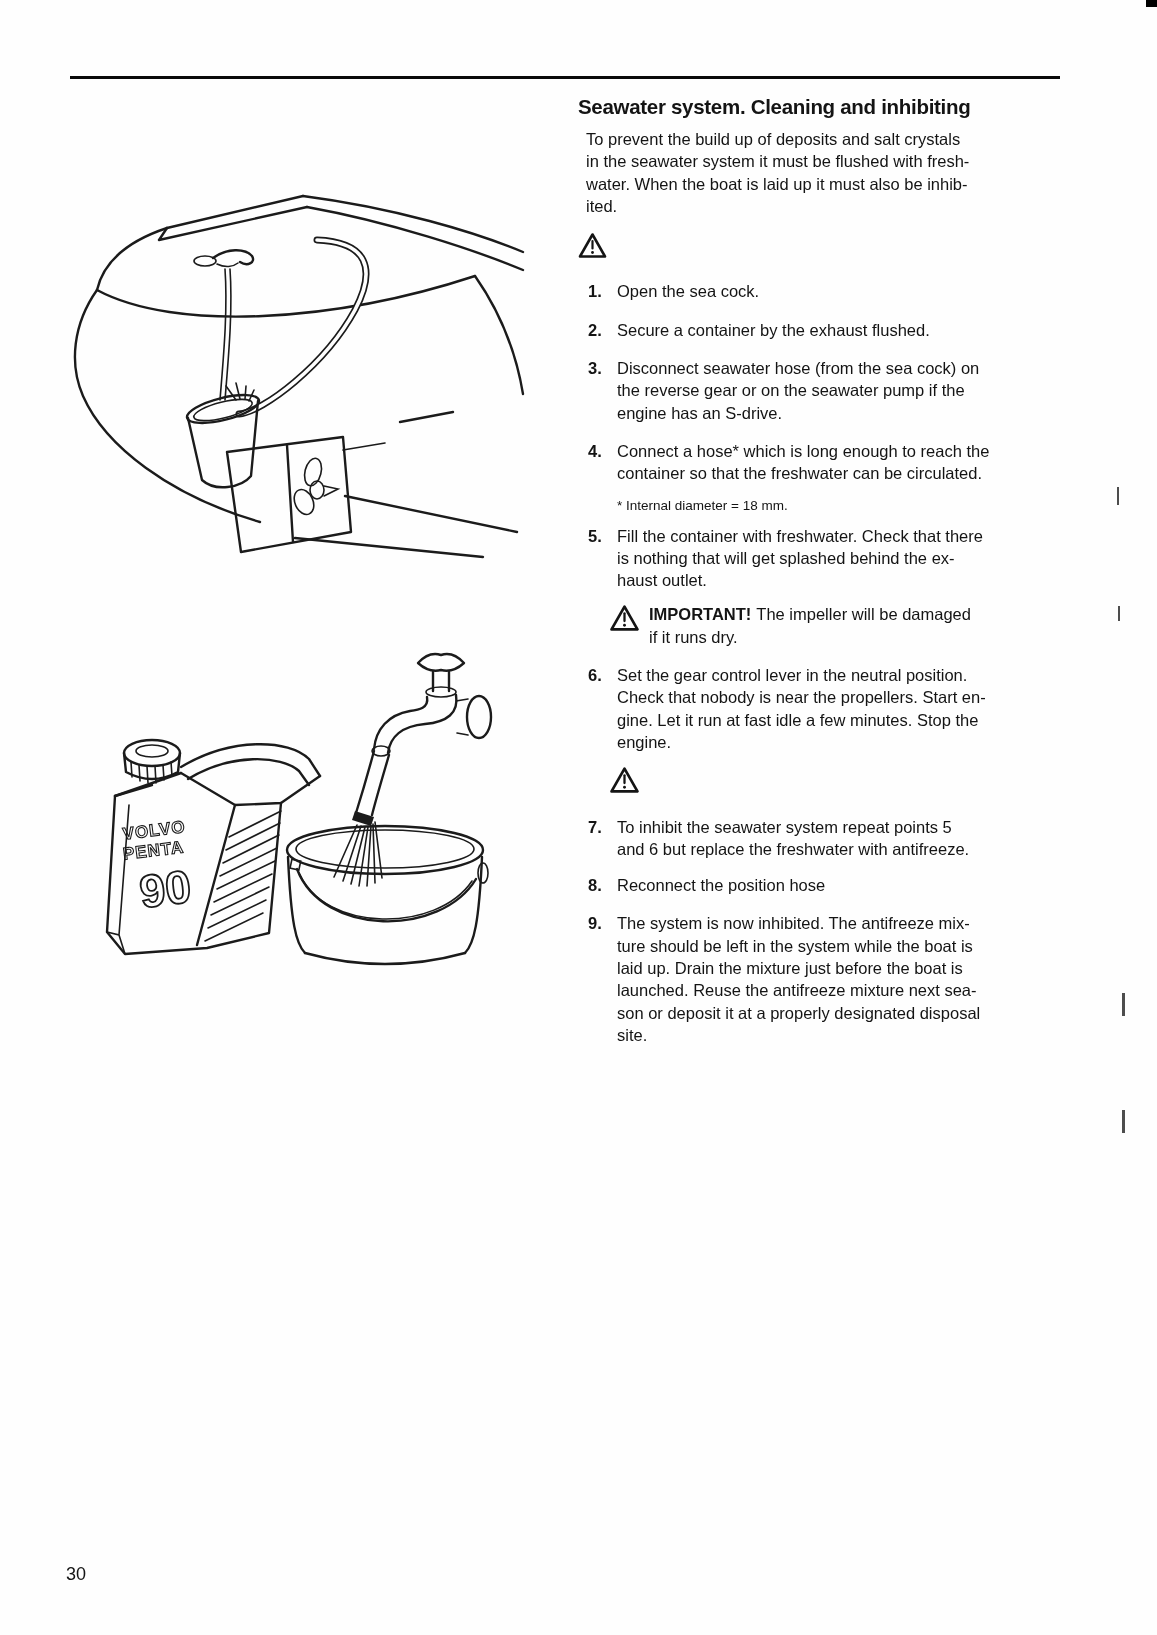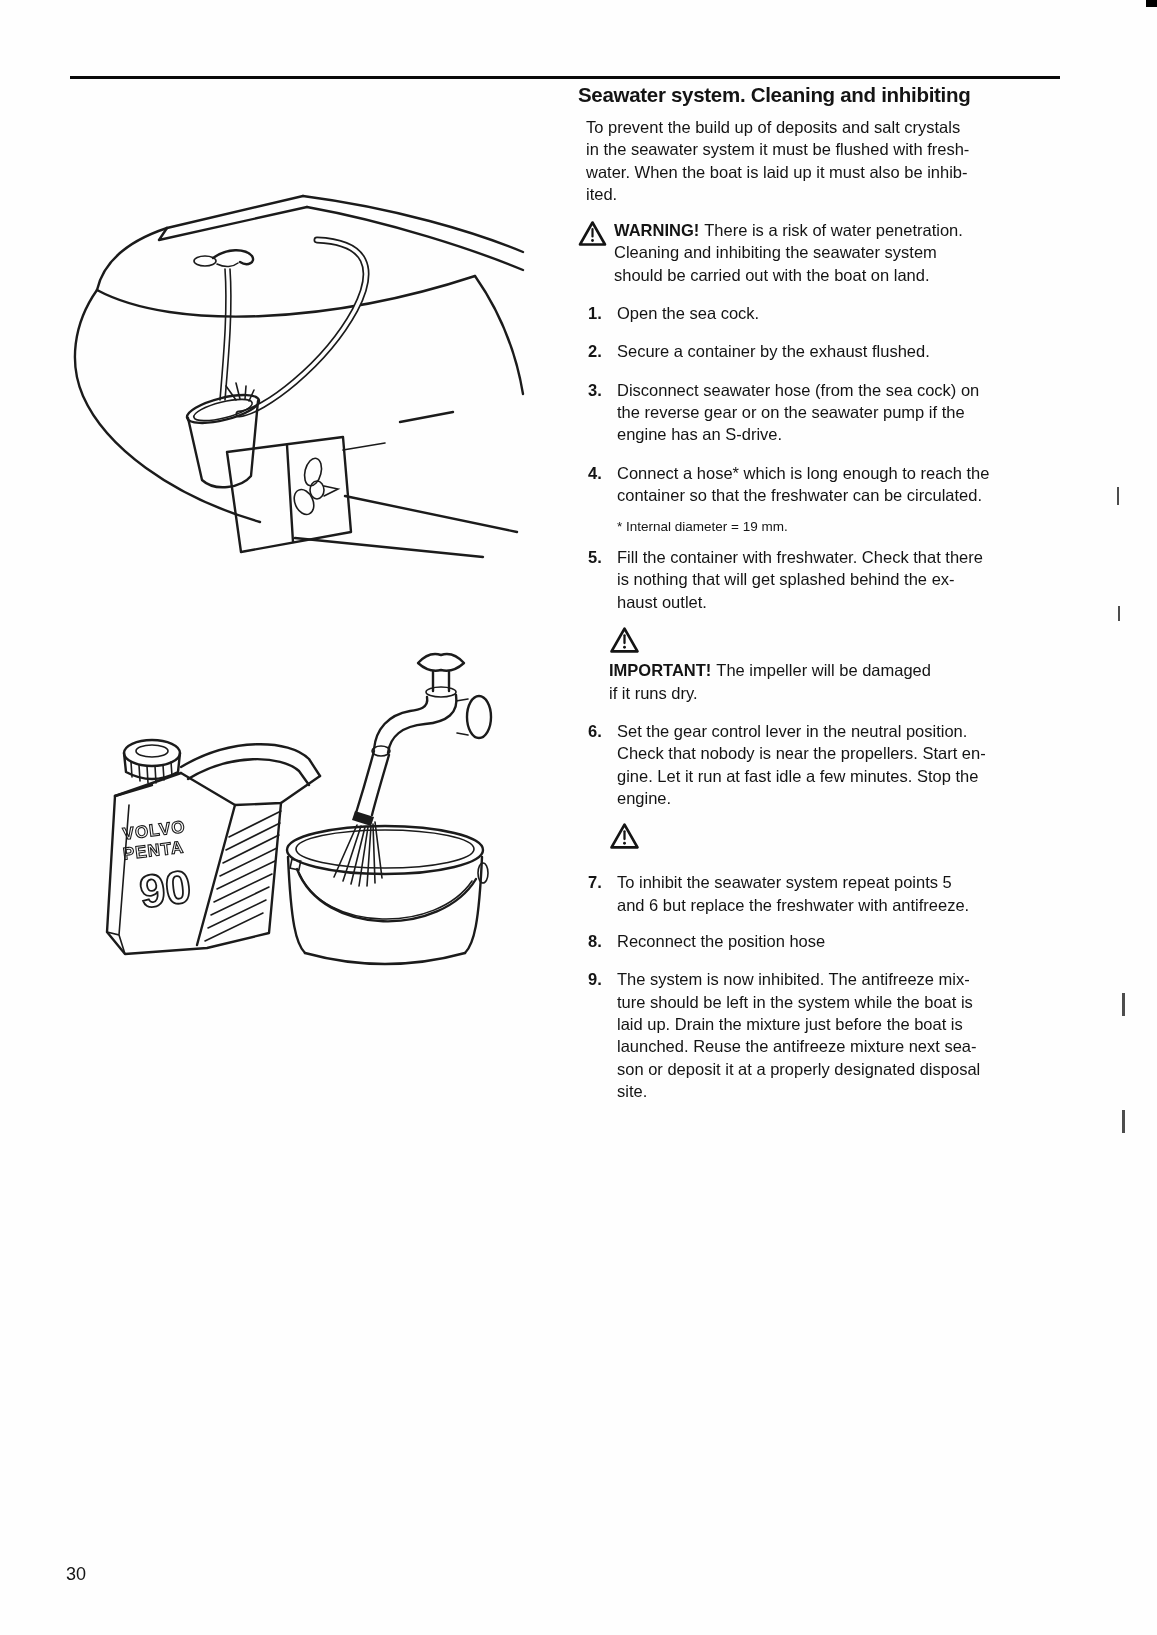--- a/index.html
+++ b/index.html
@@ -11,35 +11,35 @@
     font-family:"Liberation Sans","DejaVu Sans",sans-serif;
     color:#141414;
   }
   
   .top-rule{position:absolute;left:70px;top:76px;width:990px;height:3px;background:#0a0a0a;}
   .corner-mark{position:absolute;right:0;top:0;width:11px;height:7px;background:#000;}
   .scan-tick{position:absolute;background:#2e2e2e;opacity:.85;}
   .page-number{position:absolute;left:66px;top:1564px;font-size:18px;}
 
   
-  .text-col{position:absolute;left:578px;top:82px;width:462px;}
+  .text-col{position:absolute;left:578px;top:94px;width:462px;}
   .article-title{
     font-size:20.5px;font-weight:bold;letter-spacing:-.3px;
     line-height:25px;margin:0 0 9px 0;white-space:pre;
   }
   .lines{white-space:pre;}
   .body-text{font-size:16.5px;line-height:22.3px;}
   .intro{margin:8px;}
 
   
   .warn-block{display:flex;align-items:flex-start;margin-top:14px;}
   .warn-block .tri{flex:0 0 auto;margin-right:7px;margin-top:1px;}
   .warn-text{margin:0;}
   .warn-text strong{margin-right:5px;}
-  .warn-nested{margin-left:31px;margin-top:12px;flex-direction:column;}
+  .warn-nested{margin-left:31px;margin-top:12px;}
   .warn-nested .tri{margin-right:9px;}
 
   
   .step{display:flex;margin-top:16px;}
   .step-num{flex:0 0 29px;margin-left:10px;font-weight:bold;}
   .step-body{flex:1 1 auto;}
   .mt10{margin-top:10px;}
   .mt14{margin-top:14px;}
 
   .footnote{margin:12px 0 0 39px;font-size:13.5px;line-height:18px;white-space:pre;}
@@ -186,23 +186,20 @@
 ited.</p>
 
     <div class="warn-block">
       <span class="tri">
         <svg width="29" height="27" viewBox="0 0 29 27">
             <path d="M 14.5,2.5 L 27,24.5 L 2,24.5 Z" fill="none" stroke="#141414" stroke-width="2.6" stroke-linejoin="round"></path>
             <path d="M 14.5,9 L 14.5,16.5" stroke="#141414" stroke-width="2.2" stroke-linecap="round"></path>
             <circle cx="14.5" cy="20.5" r="1.4" fill="#141414"></circle>
           </svg>
       </span>
-      <p class="warn-text"><strong>WARNING!</strong><span class="lines">There is a risk of water penetration.
-Cleaning and inhibiting the seawater system
-should be carried out with the boat on land.</span></p>
     </div>
 
     <div class="step">
       <span class="step-num">1.</span>
       <div class="step-body lines">Open the sea cock.</div>
     </div>
 
     <div class="step">
       <span class="step-num">2.</span>
       <div class="step-body lines">Secure a container by the exhaust flushed.</div>
@@ -214,21 +211,21 @@
 the reverse gear or on the seawater pump if the
 engine has an S-drive.</div>
     </div>
 
     <div class="step">
       <span class="step-num">4.</span>
       <div class="step-body lines">Connect a hose* which is long enough to reach the
 container so that the freshwater can be circulated.</div>
     </div>
 
-    <p class="footnote">* Internal diameter = 19 mm.</p>
+    <p class="footnote">* Internal diameter = 18 mm.</p>
 
     <div class="step mt10">
       <span class="step-num">5.</span>
       <div class="step-body lines">Fill the container with freshwater. Check that there
 is nothing that will get splashed behind the ex-
 haust outlet.</div>
     </div>
 
     <div class="warn-block warn-nested">
       <span class="tri">

